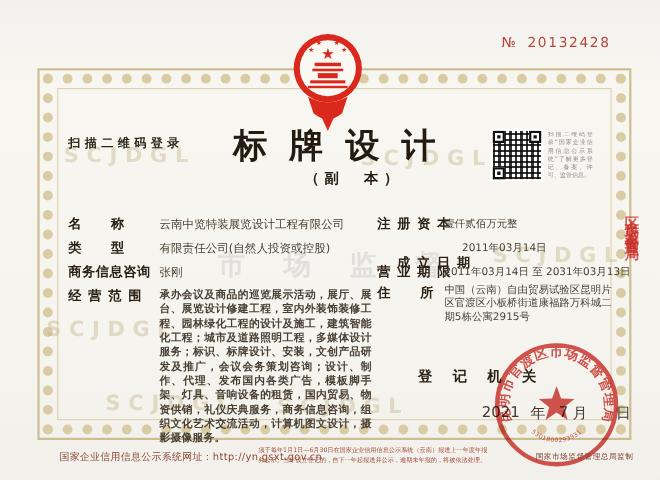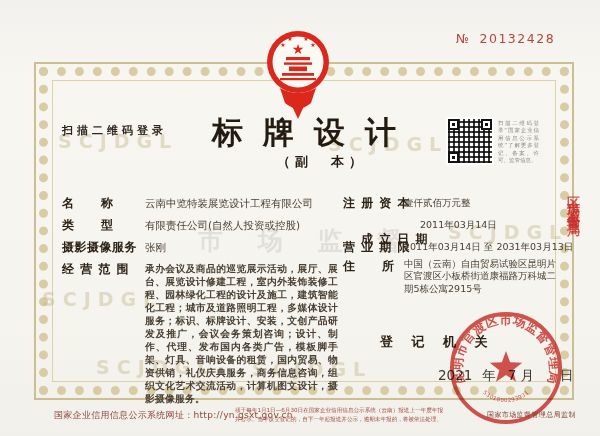--- a/index.html
+++ b/index.html
@@ -160,21 +160,21 @@
       <i class="f1"></i>
       <i class="f2"></i>
       <i class="f3"></i>
     </div>
   <div class="qr-caption">扫描二维码登录“国家企业信用信息公示系统”了解更多登记、备案、许可、监管信息。</div>
 
   <div class="field-label" style="left:62px;top:195px;">名　　称</div>
   <div class="field-value" style="left:145px;top:197px;">云南中览特装展览设计工程有限公司</div>
   <div class="field-label" style="left:62px;top:217px;">类　　型</div>
   <div class="field-value" style="left:145px;top:219px;">有限责任公司(自然人投资或控股)</div>
-  <div class="field-label" style="left:62px;top:239px;letter-spacing:.5px;">摄影摄像服务</div>
+  <div class="field-label" style="left:62px;top:239px;letter-spacing:.5px;">商务信息咨询</div>
   <div class="field-value" style="left:145px;top:241px;">张刚</div>
   <div class="field-label" style="left:62px;top:261px;">经 营 范 围</div>
   <div class="field-value wrap scope">承办会议及商品的巡览展示活动，展厅、展台、展览设计修建工程，室内外装饰装修工程、园林绿化工程的设计及施工，建筑智能化工程；城市及道路照明工程，多媒体设计服务；标识、标牌设计、安装，文创产品研发及推广，会议会务策划咨询；设计、制作、代理、发布国内各类广告，模板脚手架、灯具、音响设备的租赁，国内贸易、物资供销，礼仪庆典服务，商务信息咨询，组织文化艺术交流活动，计算机图文设计，摄影摄像服务。</div>
 
   <div class="field-label" style="left:343px;top:195px;">注 册 资 本</div>
   <div class="field-value rv" style="left:404px;top:197px;">壹仟贰佰万元整</div>
   <div class="field-label" style="left:361px;top:217px;margin-top:14px;">成 立 日 期</div>
   <div class="field-value rv" style="left:420px;top:219px;">2011年03月14日</div>
   <div class="field-label" style="left:343px;top:239px;">营 业 期 限</div>
   <div class="field-value rv" style="left:404px;top:241px;">2011年03月14日 至 2031年03月13日</div>

